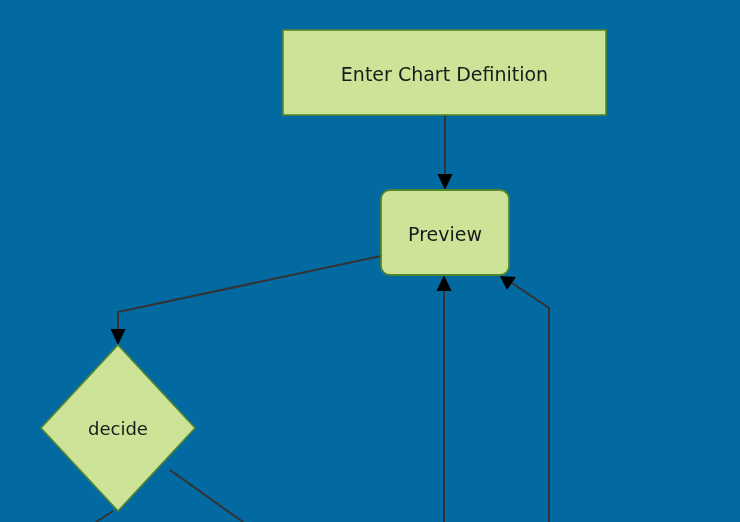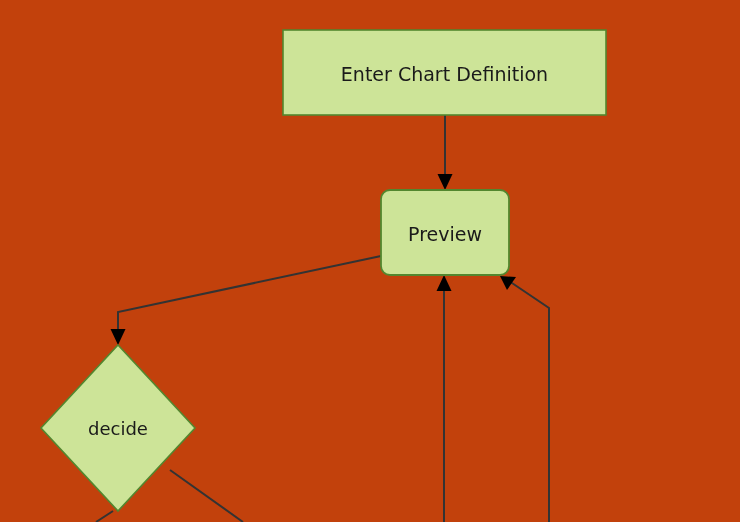--- a/index.html
+++ b/index.html
@@ -5,21 +5,21 @@
 <style>
   html, body {
     margin: 0;
     padding: 0;
     background: #ffffff;
   }
   #canvas {
     position: relative;
     width: 740px;
     height: 522px;
-    background: #c2410c;
+    background: #0369a1;
     overflow: hidden;
     font-family: "DejaVu Sans", "Liberation Sans", sans-serif;
   }
   #flow-svg {
     position: absolute;
     left: 0;
     top: 0;
     width: 740px;
     height: 522px;
     display: block;

